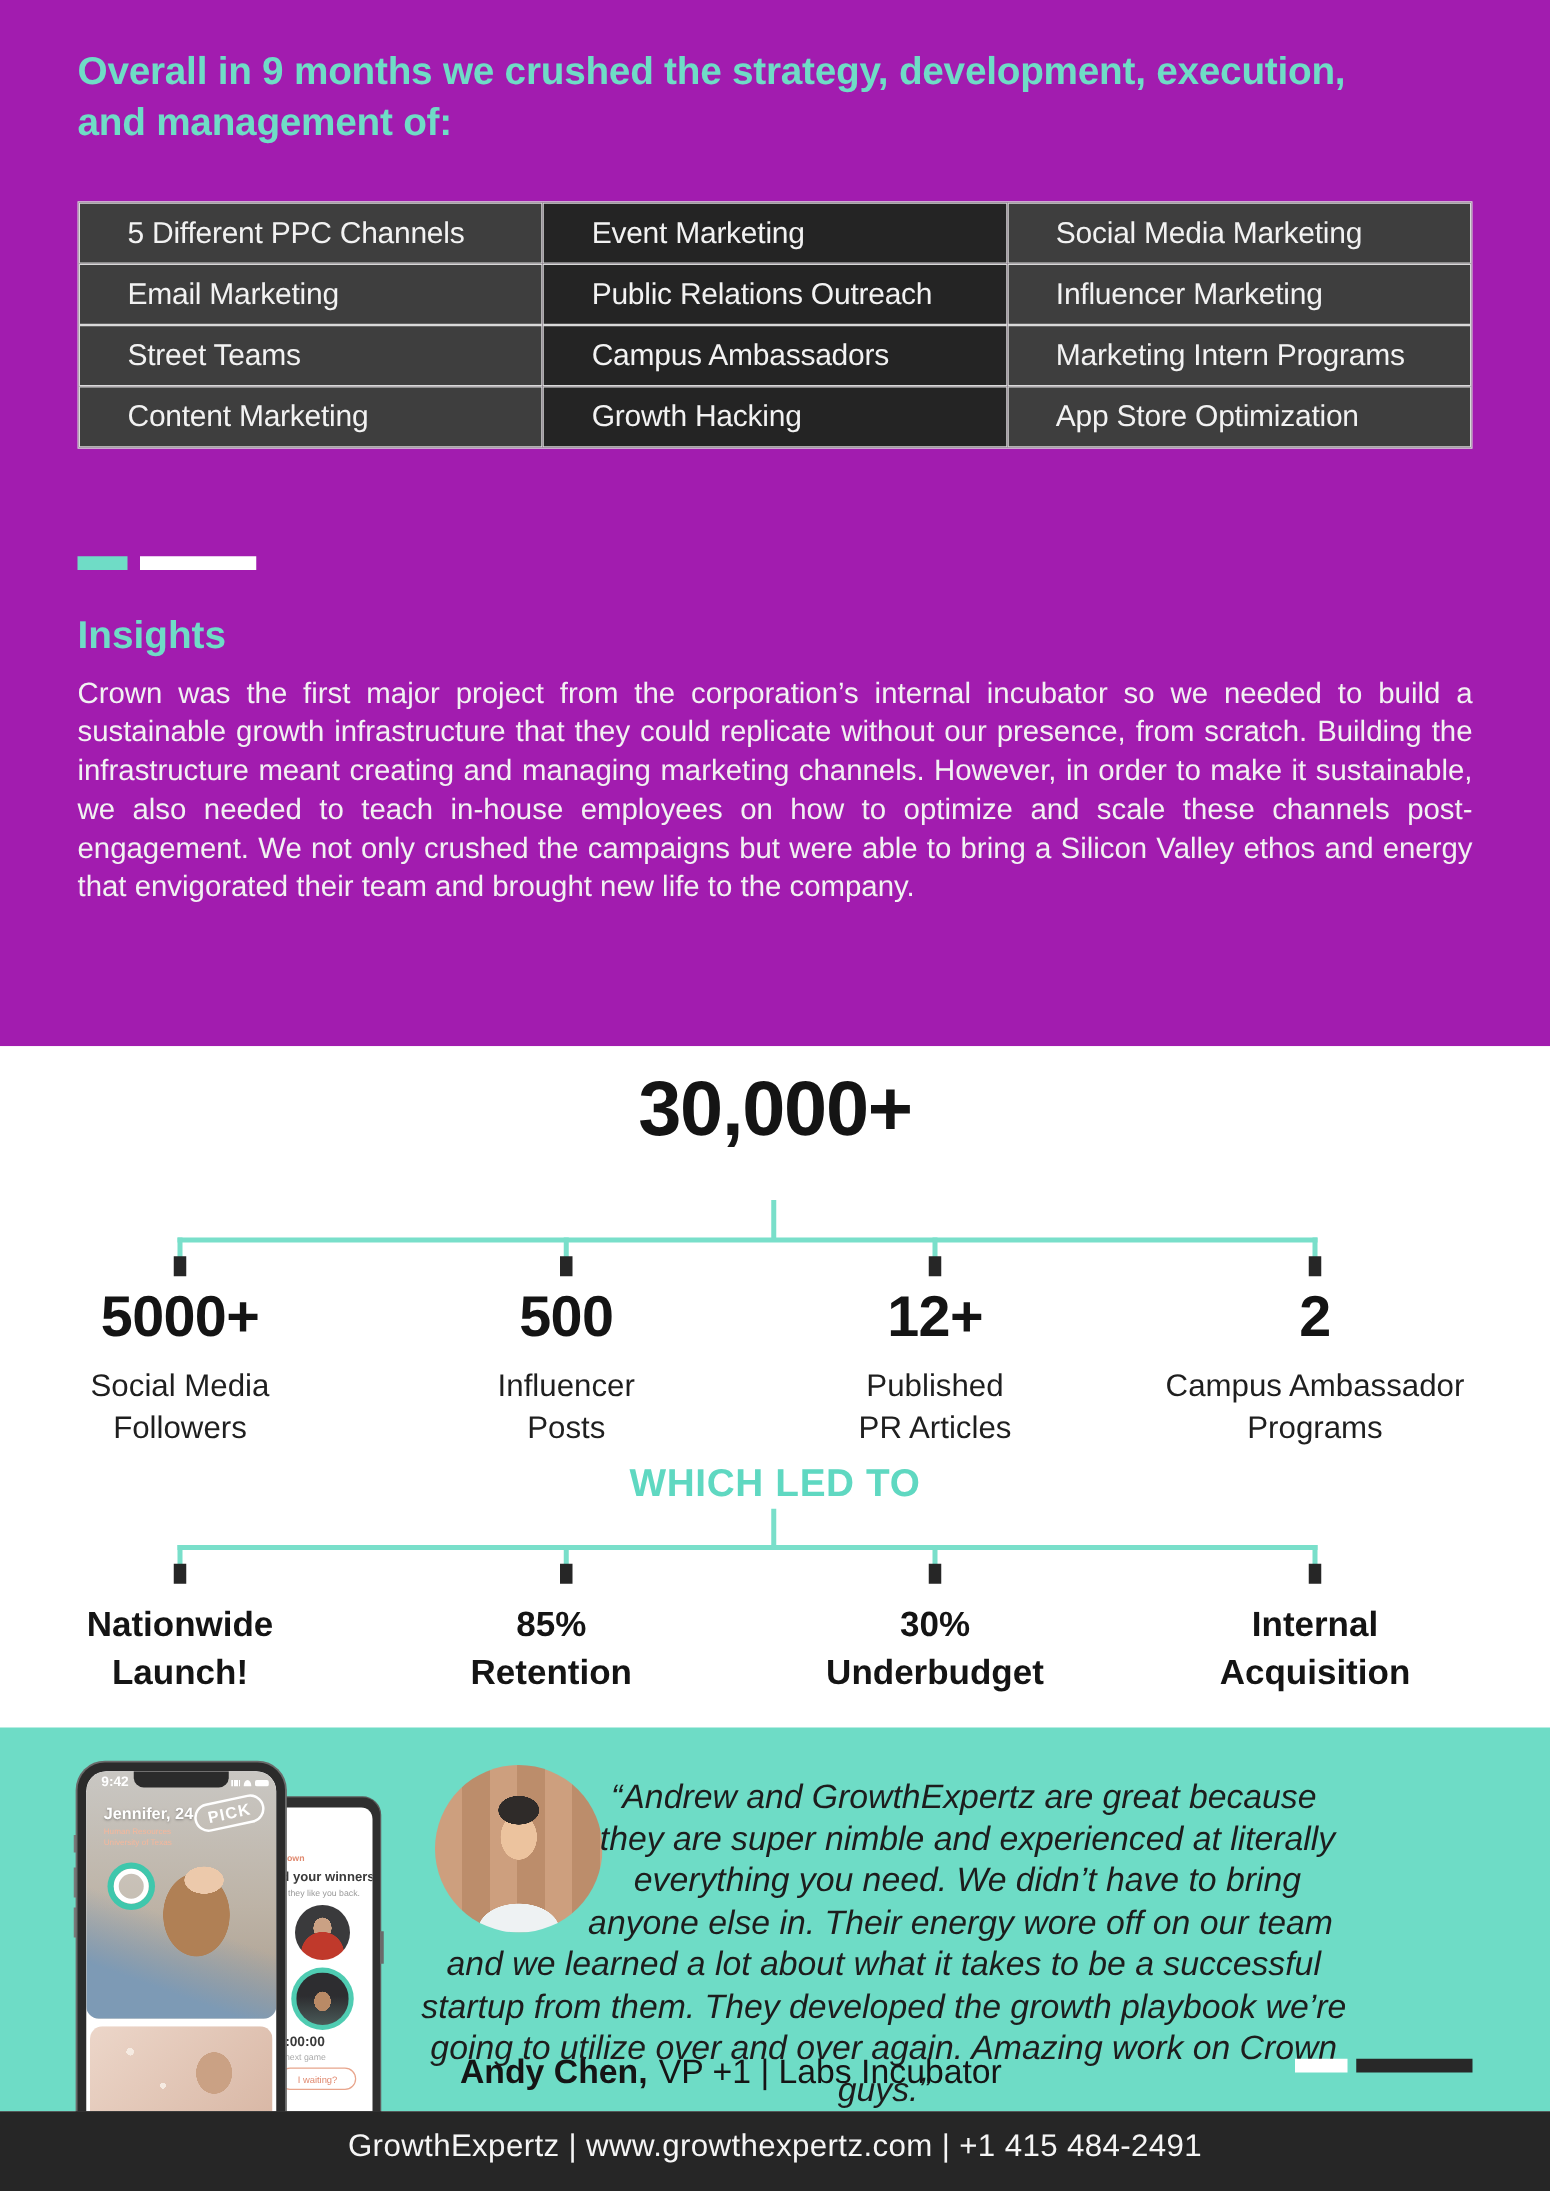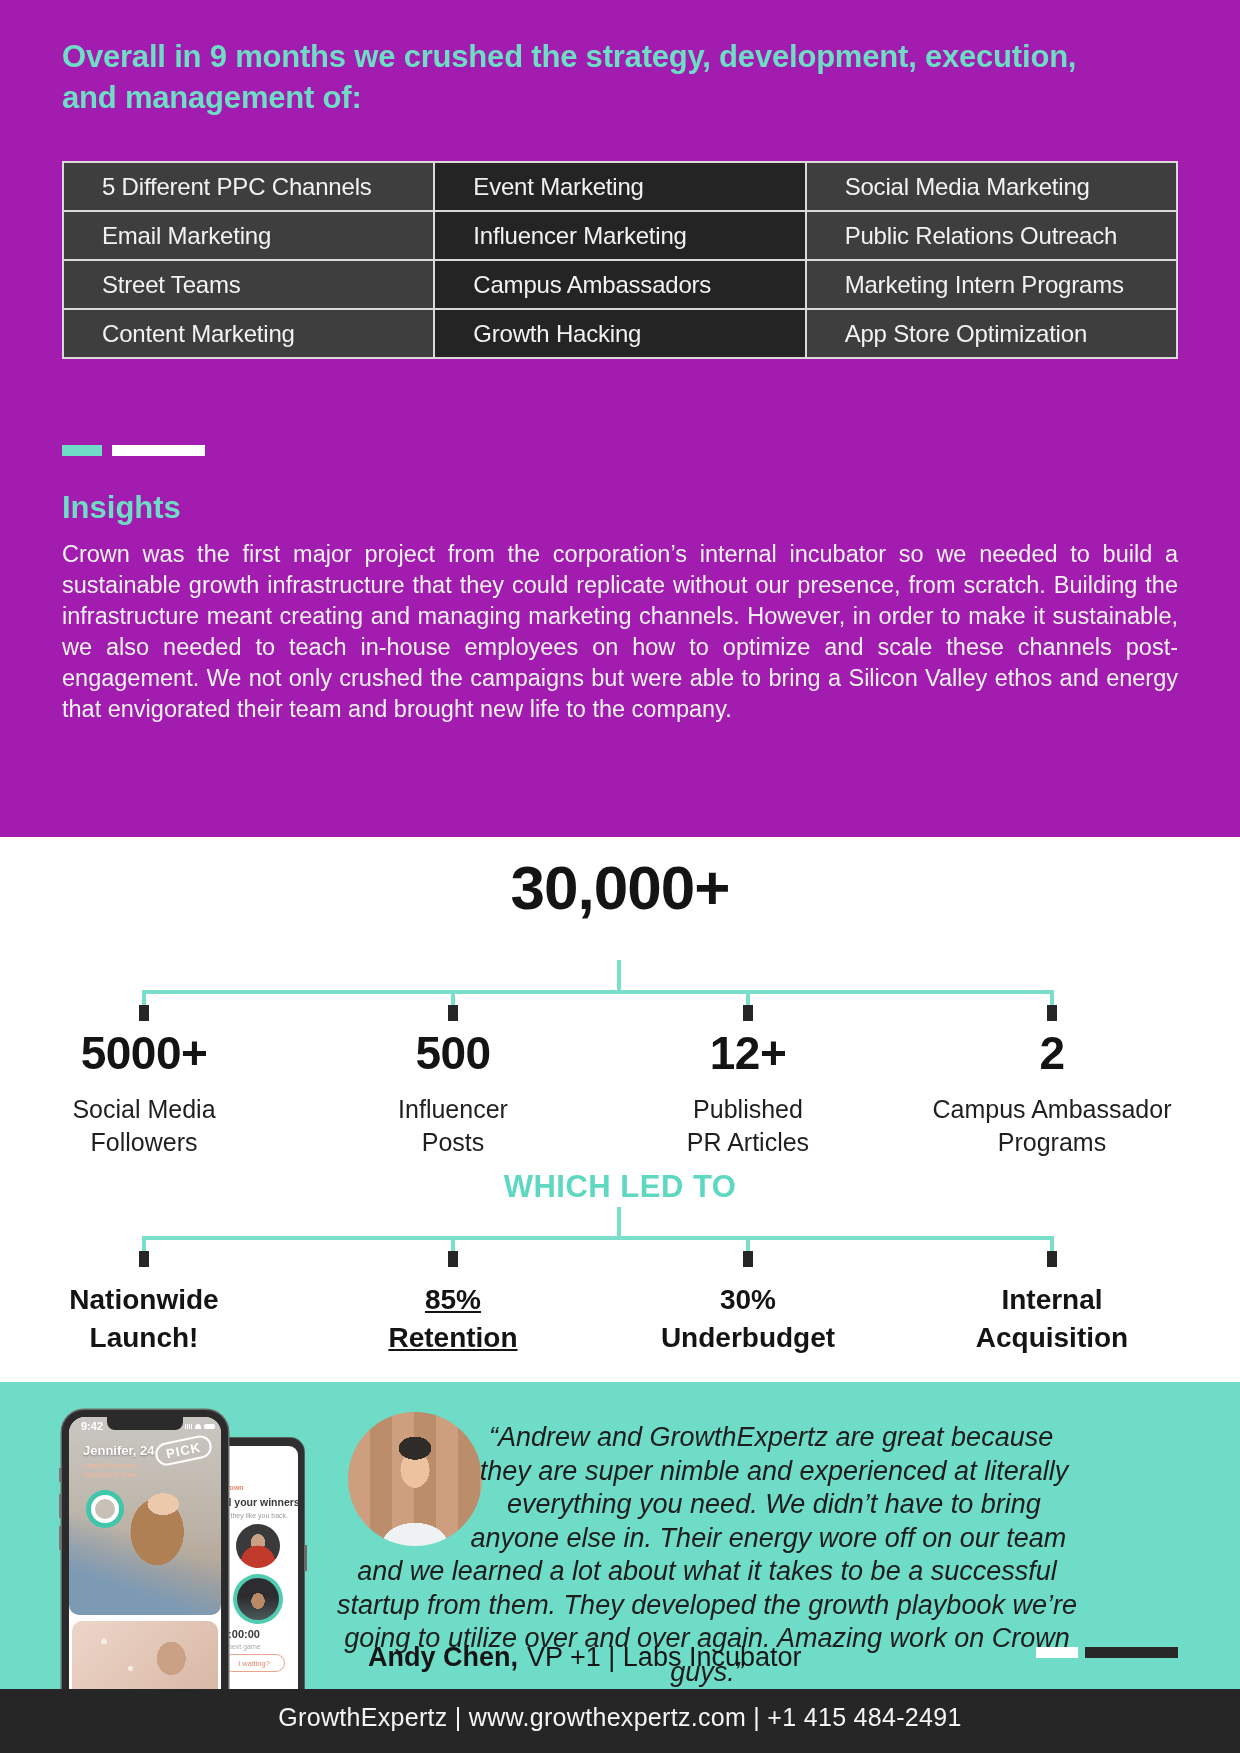--- a/index.html
+++ b/index.html
@@ -33,21 +33,21 @@
   .drop2{width:4px;height:16px;top:1236px;}
   .sq2{width:10px;height:16px;background:#262626;top:1251px;}
   .c1{left:142px;} .c2{left:451px;} .c3{left:746px;} .c4{left:1050px;}
   .s1{left:139px;} .s2{left:448px;} .s3{left:743px;} .s4{left:1047px;}
   .stat{width:300px;top:1026px;text-align:center;}
   .stat.p1{left:-6px;} .stat.p2{left:303px;} .stat.p3{left:598px;} .stat.p4{left:902px;}
   .stat-value{font-size:46px;font-weight:bold;color:#141414;letter-spacing:-0.5px;}
   .stat-label{font-size:25px;line-height:33px;color:#1f1f1f;margin-top:13px;}
   .which{left:0;top:1169px;width:1240px;text-align:center;font-size:31px;font-weight:bold;color:#5fd8c1;letter-spacing:0.5px;}
   .result{width:300px;top:1281px;text-align:center;font-size:28px;font-weight:bold;line-height:38px;color:#141414;}
-  .result.p1{left:-6px;} .result.p2{left:303px;text-decoration:underline;} .result.p3{left:598px;} .result.p4{left:902px;}
+  .result.p1{left:-6px;} .result.p2{left:291px;} .result.p3{left:598px;} .result.p4{left:902px;}
 
   
   .sec-teal{left:0;top:1382px;width:1240px;height:307px;background:#6edcc6;}
 
   
   .phone2{left:212px;top:1438px;width:92px;height:251px;background:#2f2f2f;border-radius:14px 14px 0 0;box-shadow:0 0 0 1px #5c5c5c;}
   .phone2-screen{position:absolute;left:6px;top:8px;width:80px;height:243px;background:#ffffff;border-radius:9px 9px 0 0;overflow:hidden;}
   .p2-logo{position:absolute;left:5px;top:38px;font-size:7px;font-weight:bold;color:#e08a70;}
   .p2-head{position:absolute;left:7px;top:50px;font-size:10.5px;font-weight:bold;color:#3a3a3a;white-space:nowrap;}
   .p2-sub{position:absolute;left:7px;top:66px;font-size:7px;color:#9a9a9a;white-space:nowrap;}
@@ -120,22 +120,22 @@
     <div class="abs headline">
       <span>Overall in 9 months we crushed the strategy, development, execution,</span><br>
       <span>and management of:</span>
     </div>
 
     <div class="abs cap-table">
       <div class="cap-cell">5 Different PPC Channels</div>
       <div class="cap-cell">Event Marketing</div>
       <div class="cap-cell">Social Media Marketing</div>
       <div class="cap-cell">Email Marketing</div>
+      <div class="cap-cell">Public Relations Outreach</div>
       <div class="cap-cell">Influencer Marketing</div>
-      <div class="cap-cell">Public Relations Outreach</div>
       <div class="cap-cell">Street Teams</div>
       <div class="cap-cell">Campus Ambassadors</div>
       <div class="cap-cell">Marketing Intern Programs</div>
       <div class="cap-cell">Content Marketing</div>
       <div class="cap-cell">Growth Hacking</div>
       <div class="cap-cell">App Store Optimization</div>
     </div>
 
     <div class="abs bar bar-teal-top"></div>
     <div class="abs bar bar-white-top"></div>

